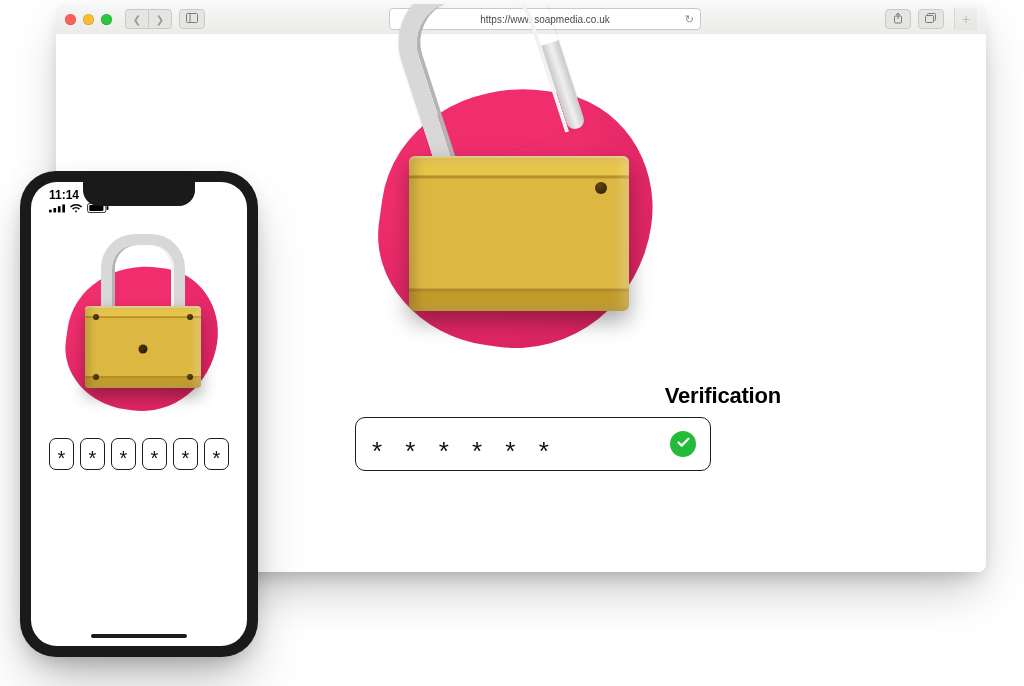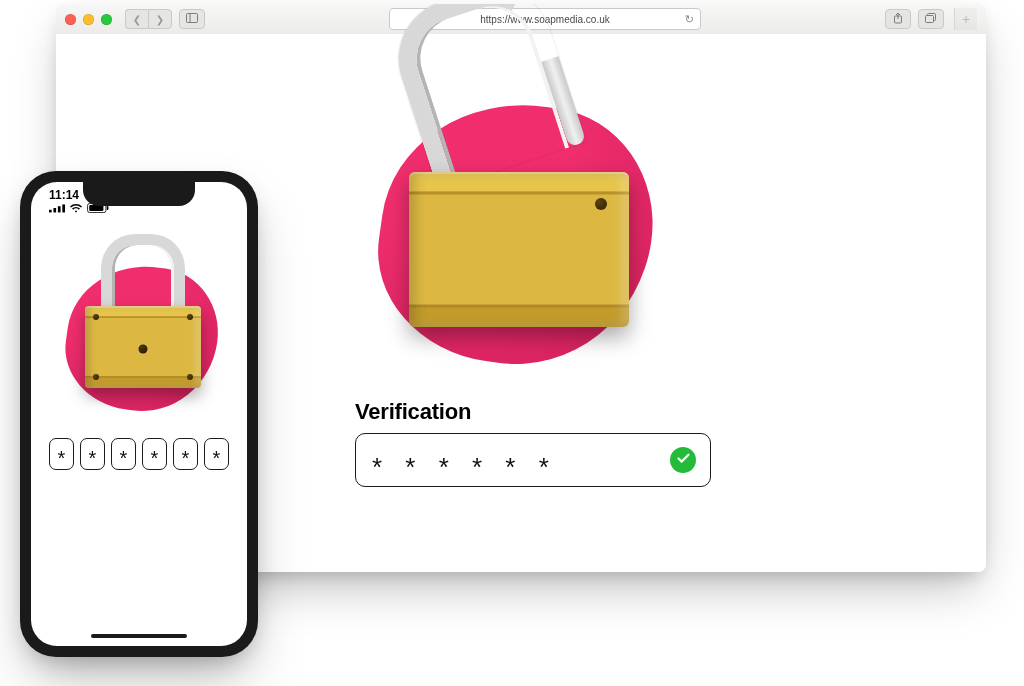--- a/index.html
+++ b/index.html
@@ -105,23 +105,23 @@
     color:#bcbcba;border-left:1px solid var(--chrome-border);
     margin-left:3px;background:linear-gradient(#efefed,#e5e5e3);
     font-size:14px;
   }
 
   .browser-body{position:absolute;top:30px;left:0;right:0;bottom:0;background:var(--bg)}
   .browser-content{
     position:absolute;
     left:50%;
     transform:translateX(-50%);
-    top:20px;
+    top:4px;
     width:520px;
-    text-align:left;
+    text-align:right;
   }
 
   
   .blob-wrap{
     position:relative;
     width:340px;height:320px;
     margin:0 auto 25px;
   }
   .blob{
     position:absolute;

